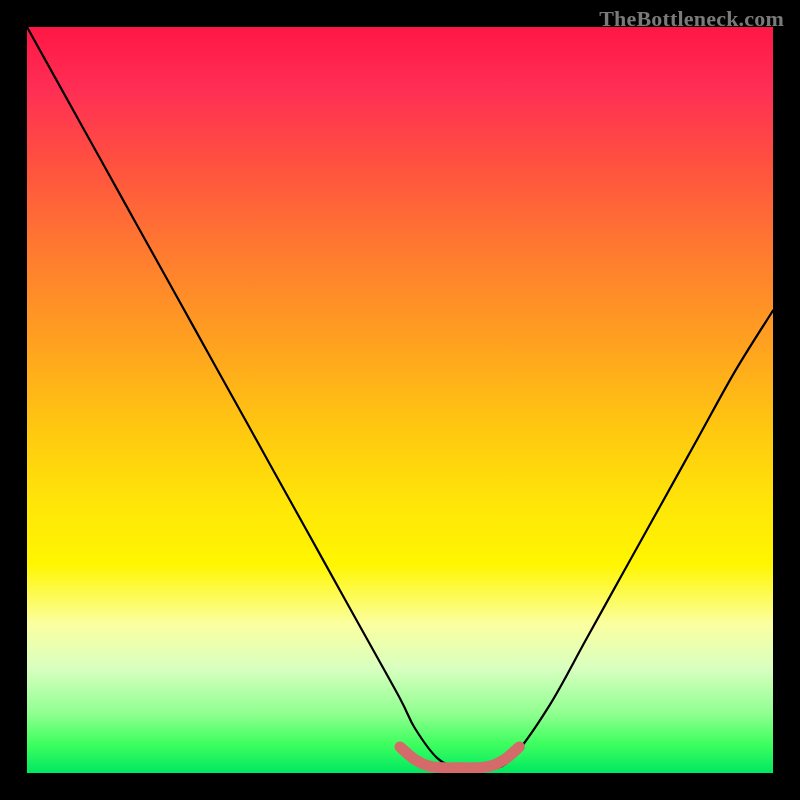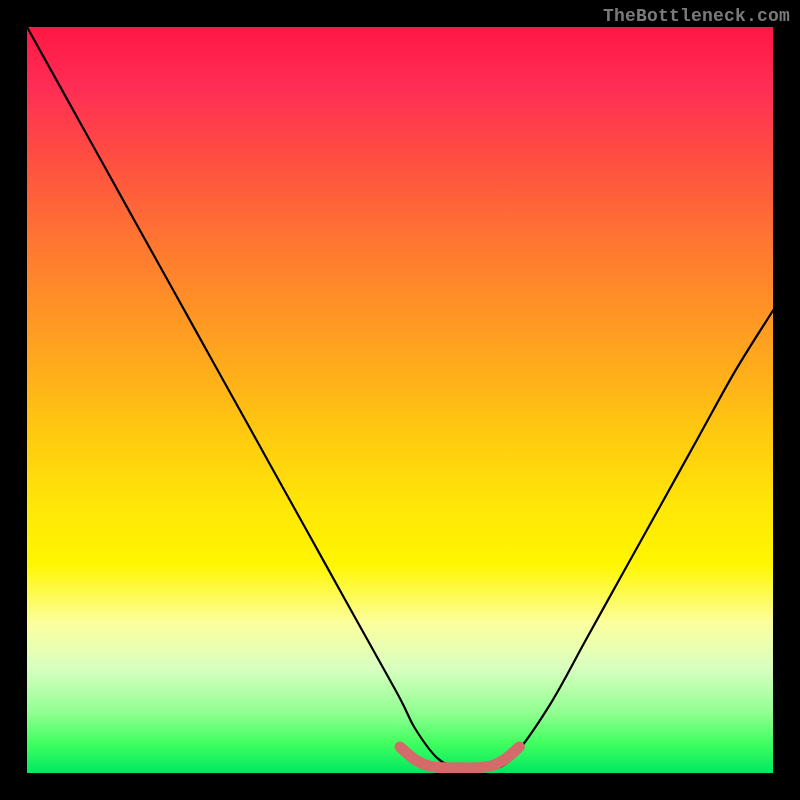--- a/index.html
+++ b/index.html
@@ -28,23 +28,23 @@
       #fbffa0 80%,
       #d8ffc0 86%,
       #90ff90 92%,
       #40ff60 96%,
       #00e860 100%
     );
   }
   .watermark {
     position: absolute;
     top: 6px;
-    right: 10px;
-    font-family: Liberation Mono, monospace;
-    font-size: 18px;
+    right: 16px;
+    font-family: Liberation Serif, serif;
+    font-size: 22px;
     font-weight: bold;
     color: #7a7a7a;
     letter-spacing: 0.2px;
   }
   svg.curve-layer {
     position: absolute;
     left: 0;
     top: 0;
     width: 746px;
     height: 746px;

